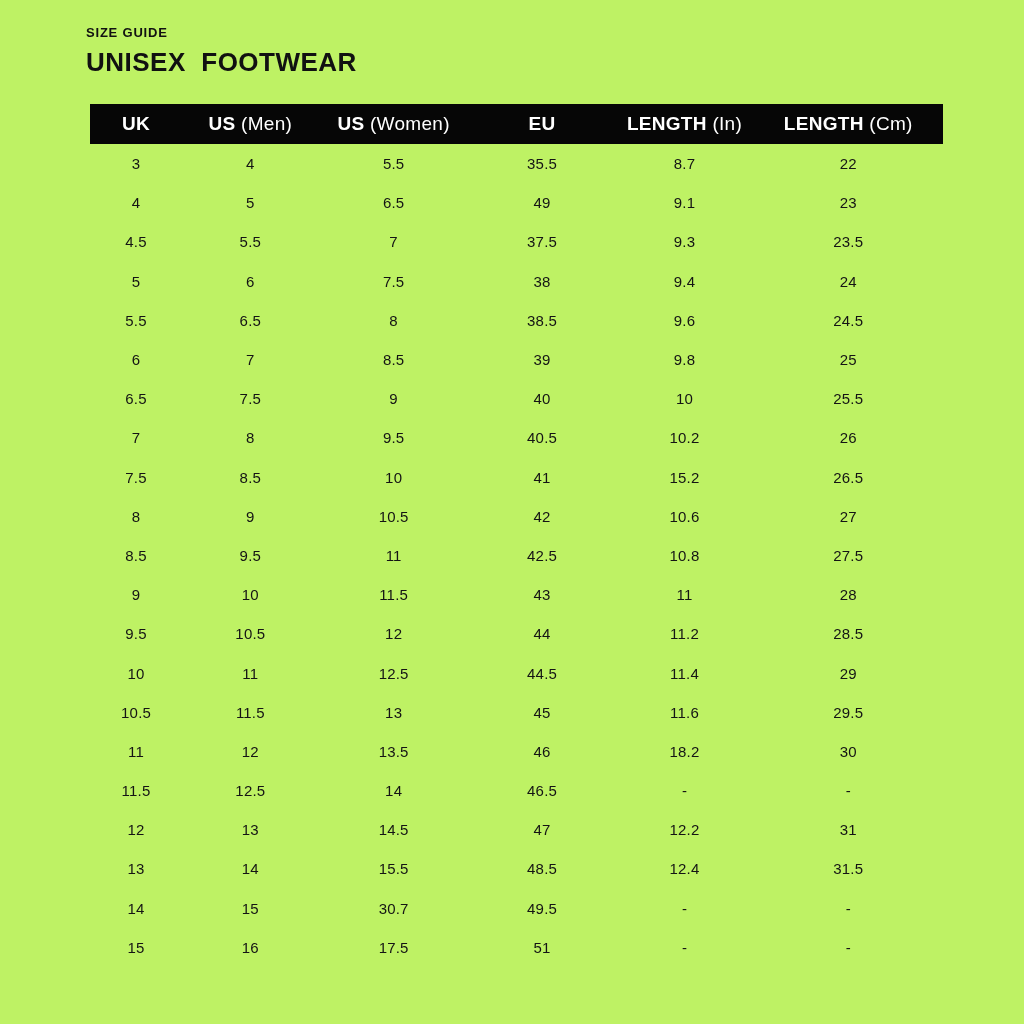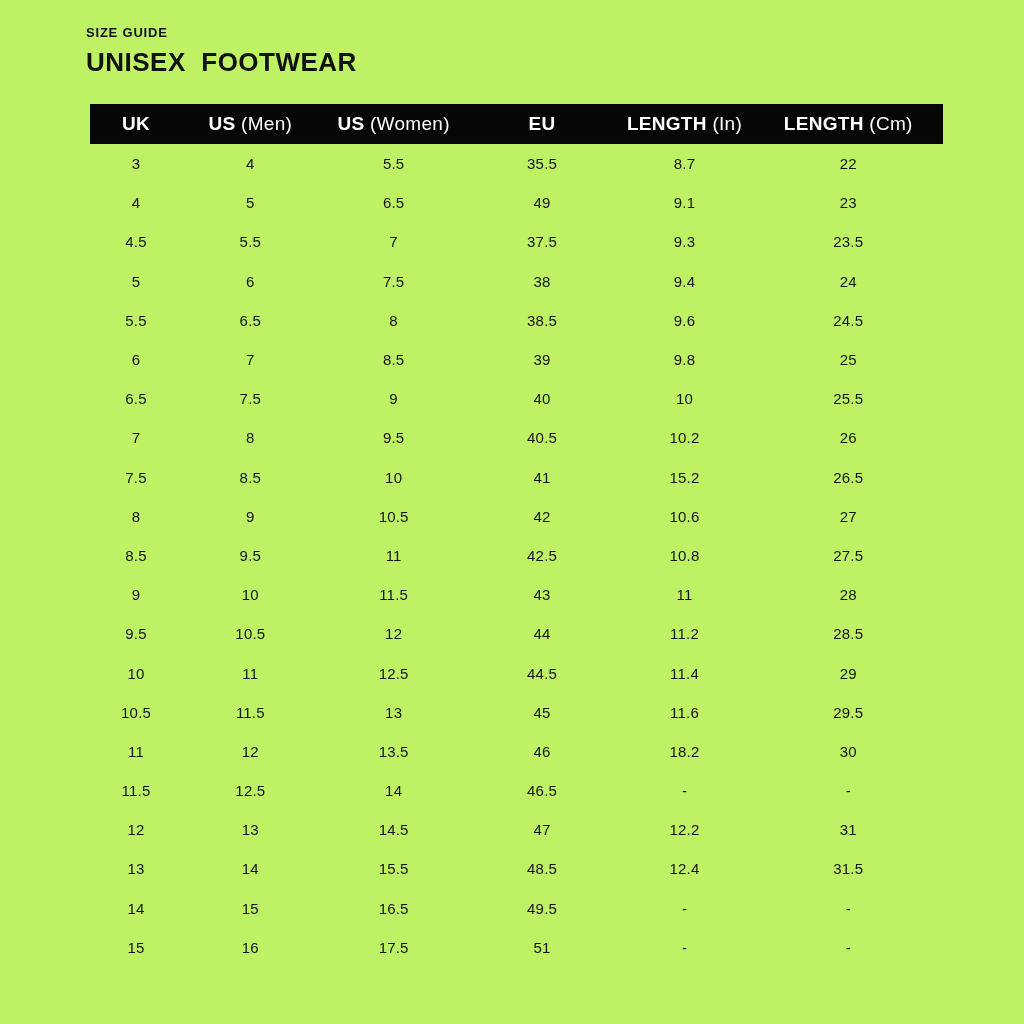--- a/index.html
+++ b/index.html
@@ -246,21 +246,21 @@
           <td>13</td>
           <td>14</td>
           <td>15.5</td>
           <td>48.5</td>
           <td>12.4</td>
           <td>31.5</td>
         </tr>
         <tr>
           <td>14</td>
           <td>15</td>
-          <td>16.5</td>
+          <td>30.7</td>
           <td>49.5</td>
           <td>-</td>
           <td>-</td>
         </tr>
         <tr>
           <td>15</td>
           <td>16</td>
           <td>17.5</td>
           <td>51</td>
           <td>-</td>

